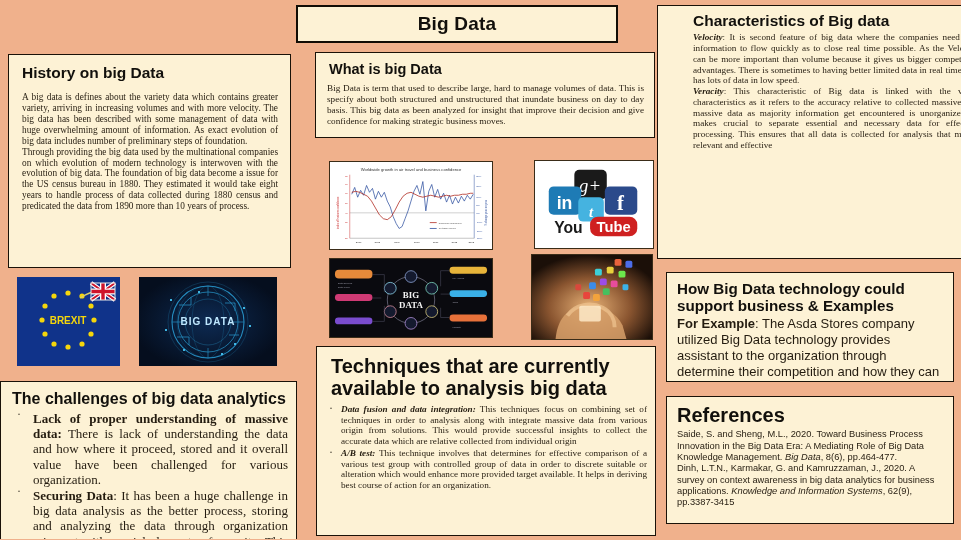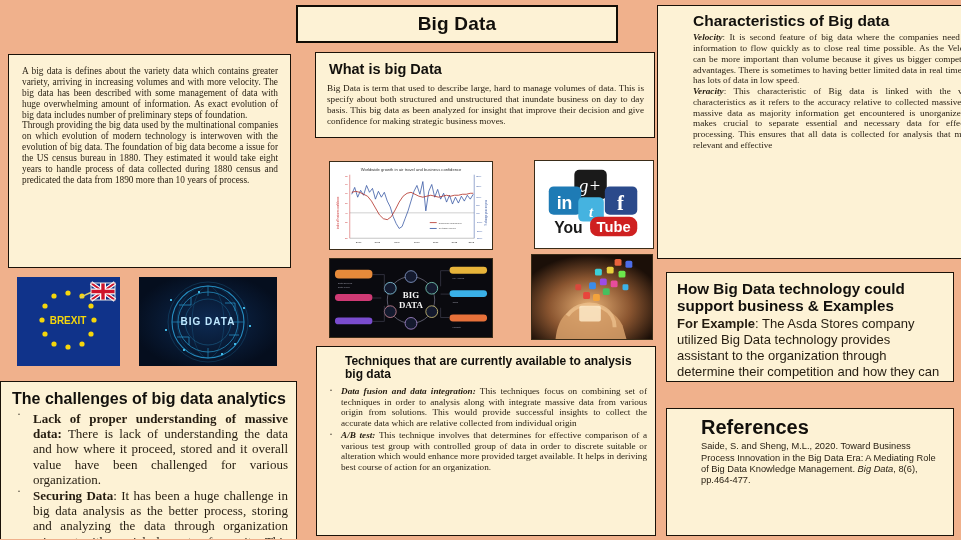--- a/index.html
+++ b/index.html
@@ -67,29 +67,29 @@
   #char-box .bd p { margin: 0 0 0 0; }
   #char-box .lead { font-weight: bold; font-style: italic; }
 
   
   #how-box { left: 666px; top: 272px; width: 288px; height: 110px; }
   #how-box .hd { font-size: 15.2px; margin: 7px 0 0 10px; }
   #how-box .bd { font-size: 13px; margin: 2px 12px 0 10px; text-align: left; }
   #how-box .lead { font-weight: bold; }
 
   
-  #ref-box { left: 666px; top: 408px; width: 288px; height: 128px; padding-left: 24px; }
+  #ref-box { left: 666px; top: 396px; width: 288px; height: 128px; }
   #ref-box .hd { font-size: 20px; margin: 7px 0 0 10px; }
   #ref-box .bd { font-size: 9.3px; margin: 3px 10px 0 10px; text-align: left; }
   #ref-box .bd p { margin: 0; }
   #ref-box i { font-style: italic; }
 
   
   #tech-box { left: 316px; top: 346px; width: 340px; height: 190px; }
-  #tech-box .hd { font-size: 12px; margin: 8px 10px 0 28px; }
+  #tech-box .hd { font-size: 20px; margin: 8px 10px 0 14px; }
   #tech-box ul { list-style: none; margin: 4px 8px 0 8px; padding: 0; }
   #tech-box li {
     font-size: 9.2px; position: relative; padding-left: 16px; margin-bottom: 1px;
   }
   #tech-box li:before {
     content: "\00B7"; position: absolute; left: 4px; top: -3px; font-size: 12px; color: #4a4236;
   }
   #tech-box .lead { font-weight: bold; font-style: italic; }
 
   
@@ -124,20 +124,21 @@
 </head>
 <body>
 
 <div id="poster">
 
   <div class="box" id="title-box">
     <div class="h-sans" id="title-text">Big Data</div>
   </div>
 
   <div class="box" id="history-box">
+    <div class="h-sans hd">History on big Data</div>
     <div class="body-serif bd">
       <p>A big data is defines about the variety data which contains greater variety, arriving in increasing volumes and with more velocity. The big data has been described with some management of data with huge overwhelming amount of information. As exact evolution of big data includes number of preliminary steps of foundation.</p>
       <p>Through providing the big data used by the multinational companies on which evolution of modern technology is interwoven with the evolution of big data. The foundation of big data become a issue for the US census bureau in 1880. They estimated it would take eight years to handle process of data collected during 1880 census and predicated the data from 1890 more than 10 years of process.</p>
     </div>
   </div>
 
   <div class="imgframe" id="img-brexit">
     <svg viewBox="0 0 103 89" preserveAspectRatio="none">
       <rect x="0" y="0" width="103" height="89" fill="#10338a"></rect>
       <g fill="#f5d60b">
@@ -373,20 +374,21 @@
 
   <div class="box" id="how-box">
     <div class="h-sans hd">How Big Data technology could support business &amp; Examples</div>
     <div class="body-sans bd"><span class="lead">For Example</span><span>: The Asda Stores  company utilized Big Data technology provides assistant to the organization through determine their competition and how they can improve their products and services. Moreover, effectively utilizing customer data such a purchase transaction and buying pattern.</span></div>
   </div>
 
   <div class="box" id="ref-box">
     <div class="h-sans hd">References</div>
     <div class="body-sans bd">
       <p><span>Saide, S. and Sheng, M.L., 2020. Toward Business Process Innovation in the Big Data Era: A Mediating Role of Big Data Knowledge Management. </span><i>Big Data</i><span>, 8(6), pp.464-477.</span></p>
+      <p><span>Dinh, L.T.N., Karmakar, G. and Kamruzzaman, J., 2020. A survey on context awareness in big data analytics for business applications. </span><i>Knowledge and Information Systems</i><span>, 62(9), pp.3387-3415</span></p>
     </div>
   </div>
 
   <div class="box" id="tech-box">
     <div class="h-sans hd">Techniques that are currently available to analysis big data</div>
     <ul>
       <li class="body-serif"><span class="lead">Data fusion and data integration:</span><span> This techniques focus on combining set of techniques in order to analysis along with integrate massive data from various origin from solutions. This would provide successful insights to collect the accurate data which are relative collected from individual origin</span></li>
       <li class="body-serif"><span class="lead">A/B test:</span><span> This technique involves that determines for effective comparison of a various test group with controlled group of data in order to discrete suitable or alteration which would enhance more provided target available. It helps in deriving best course of action for an organization.</span></li>
     </ul>
   </div>

